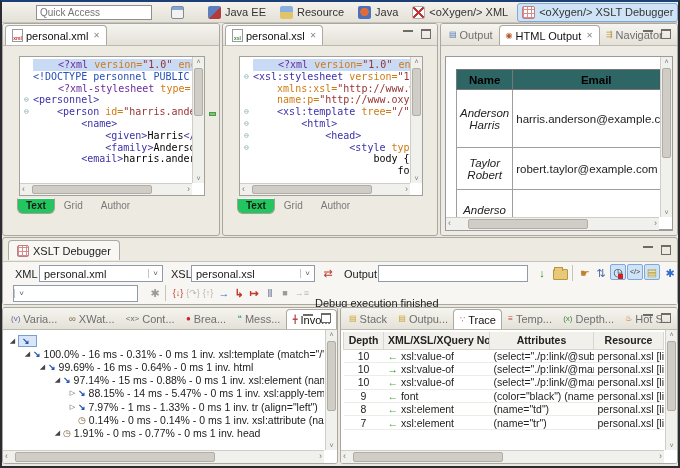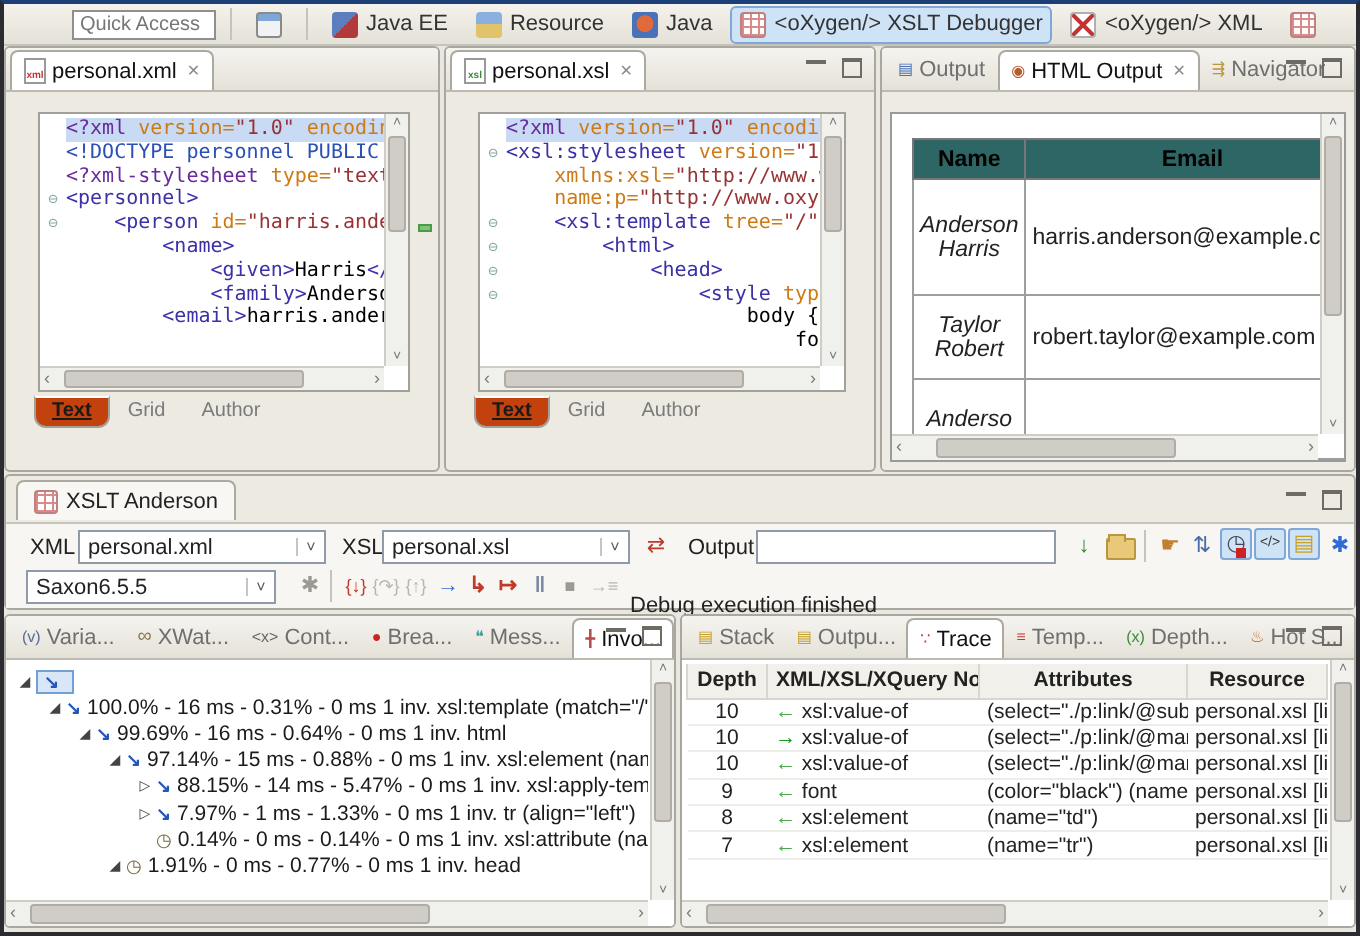--- a/index.html
+++ b/index.html
@@ -5,21 +5,21 @@
   * { margin:0; padding:0; box-sizing:border-box; }
   html,body { background:#d8d6cf; }
   body { font-family:"Liberation Sans", sans-serif; font-size:11px; color:#222; }
   .window { position:relative; width:680px; height:468px; background:#EAE7DF;
             border:2px solid #2b2b30; border-top-color:#1c3f75; overflow:hidden; }
 
   
   .topbar { position:absolute; left:0; top:0; width:676px; height:21px;
             background:linear-gradient(#F4F2EC,#E4E1D8); border-bottom:1px solid #C6C3BA;
             display:flex; align-items:center; gap:4px; padding-left:34px; }
-  .qa-input { width:72px; height:15px; border:1px solid #8f8f8f; background:#fff;
+  .qa-input { width:116px; height:15px; border:1px solid #8f8f8f; background:#fff;
               font-family:"Liberation Sans", sans-serif; font-size:10px; color:#555; padding:0 3px; }
   .tsep { width:1px; height:16px; background:#C6C3BA; margin:0 3px; }
   .pbtn { display:flex; align-items:center; gap:4px; padding:1px 4px; height:19px;
           border:1px solid transparent; border-radius:3px; color:#333; white-space:nowrap; }
   .pbtn.active { background:#CFE3F7; border-color:#7FA8D9; }
   .pico { width:13px; height:13px; flex:none; border-radius:2px; }
   .pico.newwiz { background:linear-gradient(#7da6d9 30%,#f2f2f2 30%); border:1px solid #8a8a8a; }
   .pico.javaee { background:linear-gradient(135deg,#5b7fbe 50%,#b23a3a 50%); }
   .pico.resource { background:linear-gradient(180deg,#8ab0e0 45%,#e0c36a 45%); }
   .pico.java { background:radial-gradient(circle at 50% 45%,#e06a3a 42%,#4a72b8 45%); }
@@ -54,37 +54,37 @@
   .doc-icon.xml { color:#c23333; }
   .doc-icon.xsl { color:#3a8a3a; }
   .close-x { color:#8a8a8a; font-size:8px; margin-left:2px; }
   .ebox { position:absolute; left:16px; top:32px; background:#fff; border:1px solid #A3A09A; overflow:hidden; }
   .code-area { position:absolute; left:0; top:2px; right:12px; bottom:12px; overflow:hidden; }
   .code-line { display:flex; height:11.8px; line-height:11.8px; white-space:pre;
                font-family:"DejaVu Sans Mono", monospace; font-size:10px; }
   .fold-cell { width:13px; flex:none; text-align:center; color:#8aa; font-size:8px; line-height:11.8px; }
   .line-text { flex:1; overflow:hidden; }
   .line-text.sel { background:#C8DAF4; }
-  .c-tag { color:#3b31a8; } .c-pi { color:#6a2a9e; } .c-doctype { color:#2a50b5; }
+  .c-tag { color:#3b31a8; } .c-pi { color:#6a2a9e;margin-left:25px; } .c-doctype { color:#2a50b5; }
   .c-attr { color:#d07a14; } .c-val { color:#993333; } .c-txt { color:#000; }
   .vscroll { position:absolute; top:0; right:0; width:12px; bottom:12px; background:#F0F0EC;
              border-left:1px solid #CFCDC6; font-size:7px; color:#777; text-align:center; }
   .hscroll { position:absolute; left:0; right:12px; bottom:0; height:12px; background:#F0F0EC;
              border-top:1px solid #CFCDC6; font-size:9px; color:#777; }
   .thumb-v { position:absolute; left:1px; right:1px; background:#CFCDC6; border:1px solid #AFADA6; border-radius:2px; }
   .thumb-h { position:absolute; top:1px; bottom:1px; background:#CFCDC6; border:1px solid #AFADA6; border-radius:2px; }
   .sc-up { position:absolute; top:0; left:0; right:0; line-height:9px; }
   .sc-dn { position:absolute; bottom:0; left:0; right:0; line-height:9px; }
   .sc-l { position:absolute; left:2px; top:0; line-height:11px; }
   .sc-r { position:absolute; right:2px; top:0; line-height:11px; }
   .ovmark { position:absolute; width:7px; height:4px; background:#7CC47C; border:1px solid #4a9a4a; }
   .mode-tabs { position:absolute; left:14px; display:flex; }
   .mode-tab { padding:1px 8px 2px; font-size:10px; color:#7a7a7a; border:1px solid transparent; }
-  .mode-tab.active { background:#c2410c; border-color:#A3A09A; border-top-color:#fff;
-                     border-radius:0 0 6px 6px; color:#1a1a1a; font-weight:bold;text-decoration:underline; }
+  .mode-tab.active { background:#22c55e; border-color:#A3A09A; border-top-color:#fff;
+                     border-radius:0 0 6px 6px; color:#1a1a1a; font-weight:bold; }
 
   
   .docbox { position:absolute; left:4px; top:10px; right:4px; bottom:4px; background:#fff;
             border:1px solid #9a9a9a; overflow:hidden; }
   .htable { border-collapse:collapse; position:absolute; left:10px; top:12px;
             font-size:11.5px; }
   .htable th { background:#2E6666; color:#000; font-weight:bold; border:1px solid #777;
                height:20px; padding:0 4px; }
   .htable td { border:1px solid #9e9e9e; vertical-align:middle; padding:0 3px; }
   .htable td.nm { font-style:italic; text-align:center; width:64px; }
@@ -149,27 +149,27 @@
       <span>Java EE</span>
       </span>
     <span class="pbtn">
       <span class="pico resource"></span>
       <span>Resource</span>
       </span>
     <span class="pbtn">
       <span class="pico java"></span>
       <span>Java</span>
       </span>
+    <span class="pbtn">
+      <span class="pico oxyxml"></span>
+      <span>&lt;oXygen/&gt; XML</span>
+      </span>
     <span class="pbtn active">
       <span class="pico redgrid"></span>
       <span>&lt;oXygen/&gt; XSLT Debugger</span>
-      </span>
-    <span class="pbtn">
-      <span class="pico oxyxml"></span>
-      <span>&lt;oXygen/&gt; XML</span>
       </span>
     <span class="pbtn">
       <span class="pico redgrid"></span>
       </span>
   </div>
 
   <div class="edgroup" style="left:0; top:21px; width:218px; height:213px;">
     <div class="tabbar">
       <div class="tab active">
         <span class="doc-icon xml">xml</span>
@@ -305,21 +305,21 @@
           <div class="thumb-h" style="left:22px; width:120px;"></div>
           <span class="sc-r">›</span>
         </div>
       </div>
     </div>
   </div>
 
   <div class="dbgband">
     <div class="dbgtab">
       <span class="pico redgrid" style="width:12px;height:12px;"></span>
-      <span>XSLT Anderson</span>
+      <span>XSLT Debugger</span>
     </div>
     <div class="winbtns" style="top:6px;">
       <span class="win-btn min"></span>
       <span class="win-btn max"></span>
     </div>
     <div class="dbgbody">
 
       <span class="flabel" style="left:12px; top:4px;">XML</span>
       <div class="combo" style="left:36px; top:3px; width:124px;">
         <span class="cval">personal.xml</span>
@@ -339,21 +339,20 @@
       <span class="mini" style="left:574px; top:3px; color:#c08030;">☛</span>
       <span class="mini" style="left:590px; top:3px; color:#4a6da8;">⇅</span>
       <span class="mini tgl on" style="left:607px; top:2px;">
           <span class="clock-red">◷</span>
         </span>
       <span class="mini tgl on" style="left:624px; top:2px; font-size:7px; color:#333;">&lt;/&gt;</span>
       <span class="mini tgl on" style="left:641px; top:2px; color:#C9A227;">▤</span>
       <span class="mini" style="left:659px; top:3px; color:#2e6bd6;">✱</span>
 
       <div class="combo" style="left:10px; top:23px; width:125px;">
-        <span class="cval">Saxon6.5.5</span>
         <span class="carr">˅</span>
       </div>
       <span class="mini" style="left:144px; top:23px; color:#9d9a92;">✱</span>
       <span class="vsep" style="left:162px; top:23px;"></span>
       <span class="mini" style="left:167px; top:23px; color:#c0392b; font-size:9px;">{↓}</span>
       <span class="mini" style="left:182px; top:23px; color:#b9b6ae; font-size:9px;">{↷}</span>
       <span class="mini" style="left:197px; top:23px; color:#b9b6ae; font-size:9px;">{↑}</span>
       <span class="mini" style="left:213px; top:23px; color:#2e6bd6; font-weight:bold;">→</span>
       <span class="mini" style="left:228px; top:23px; color:#c0392b; font-weight:bold;">↳</span>
       <span class="mini" style="left:243px; top:23px; color:#c0392b; font-weight:bold;">↦</span>

